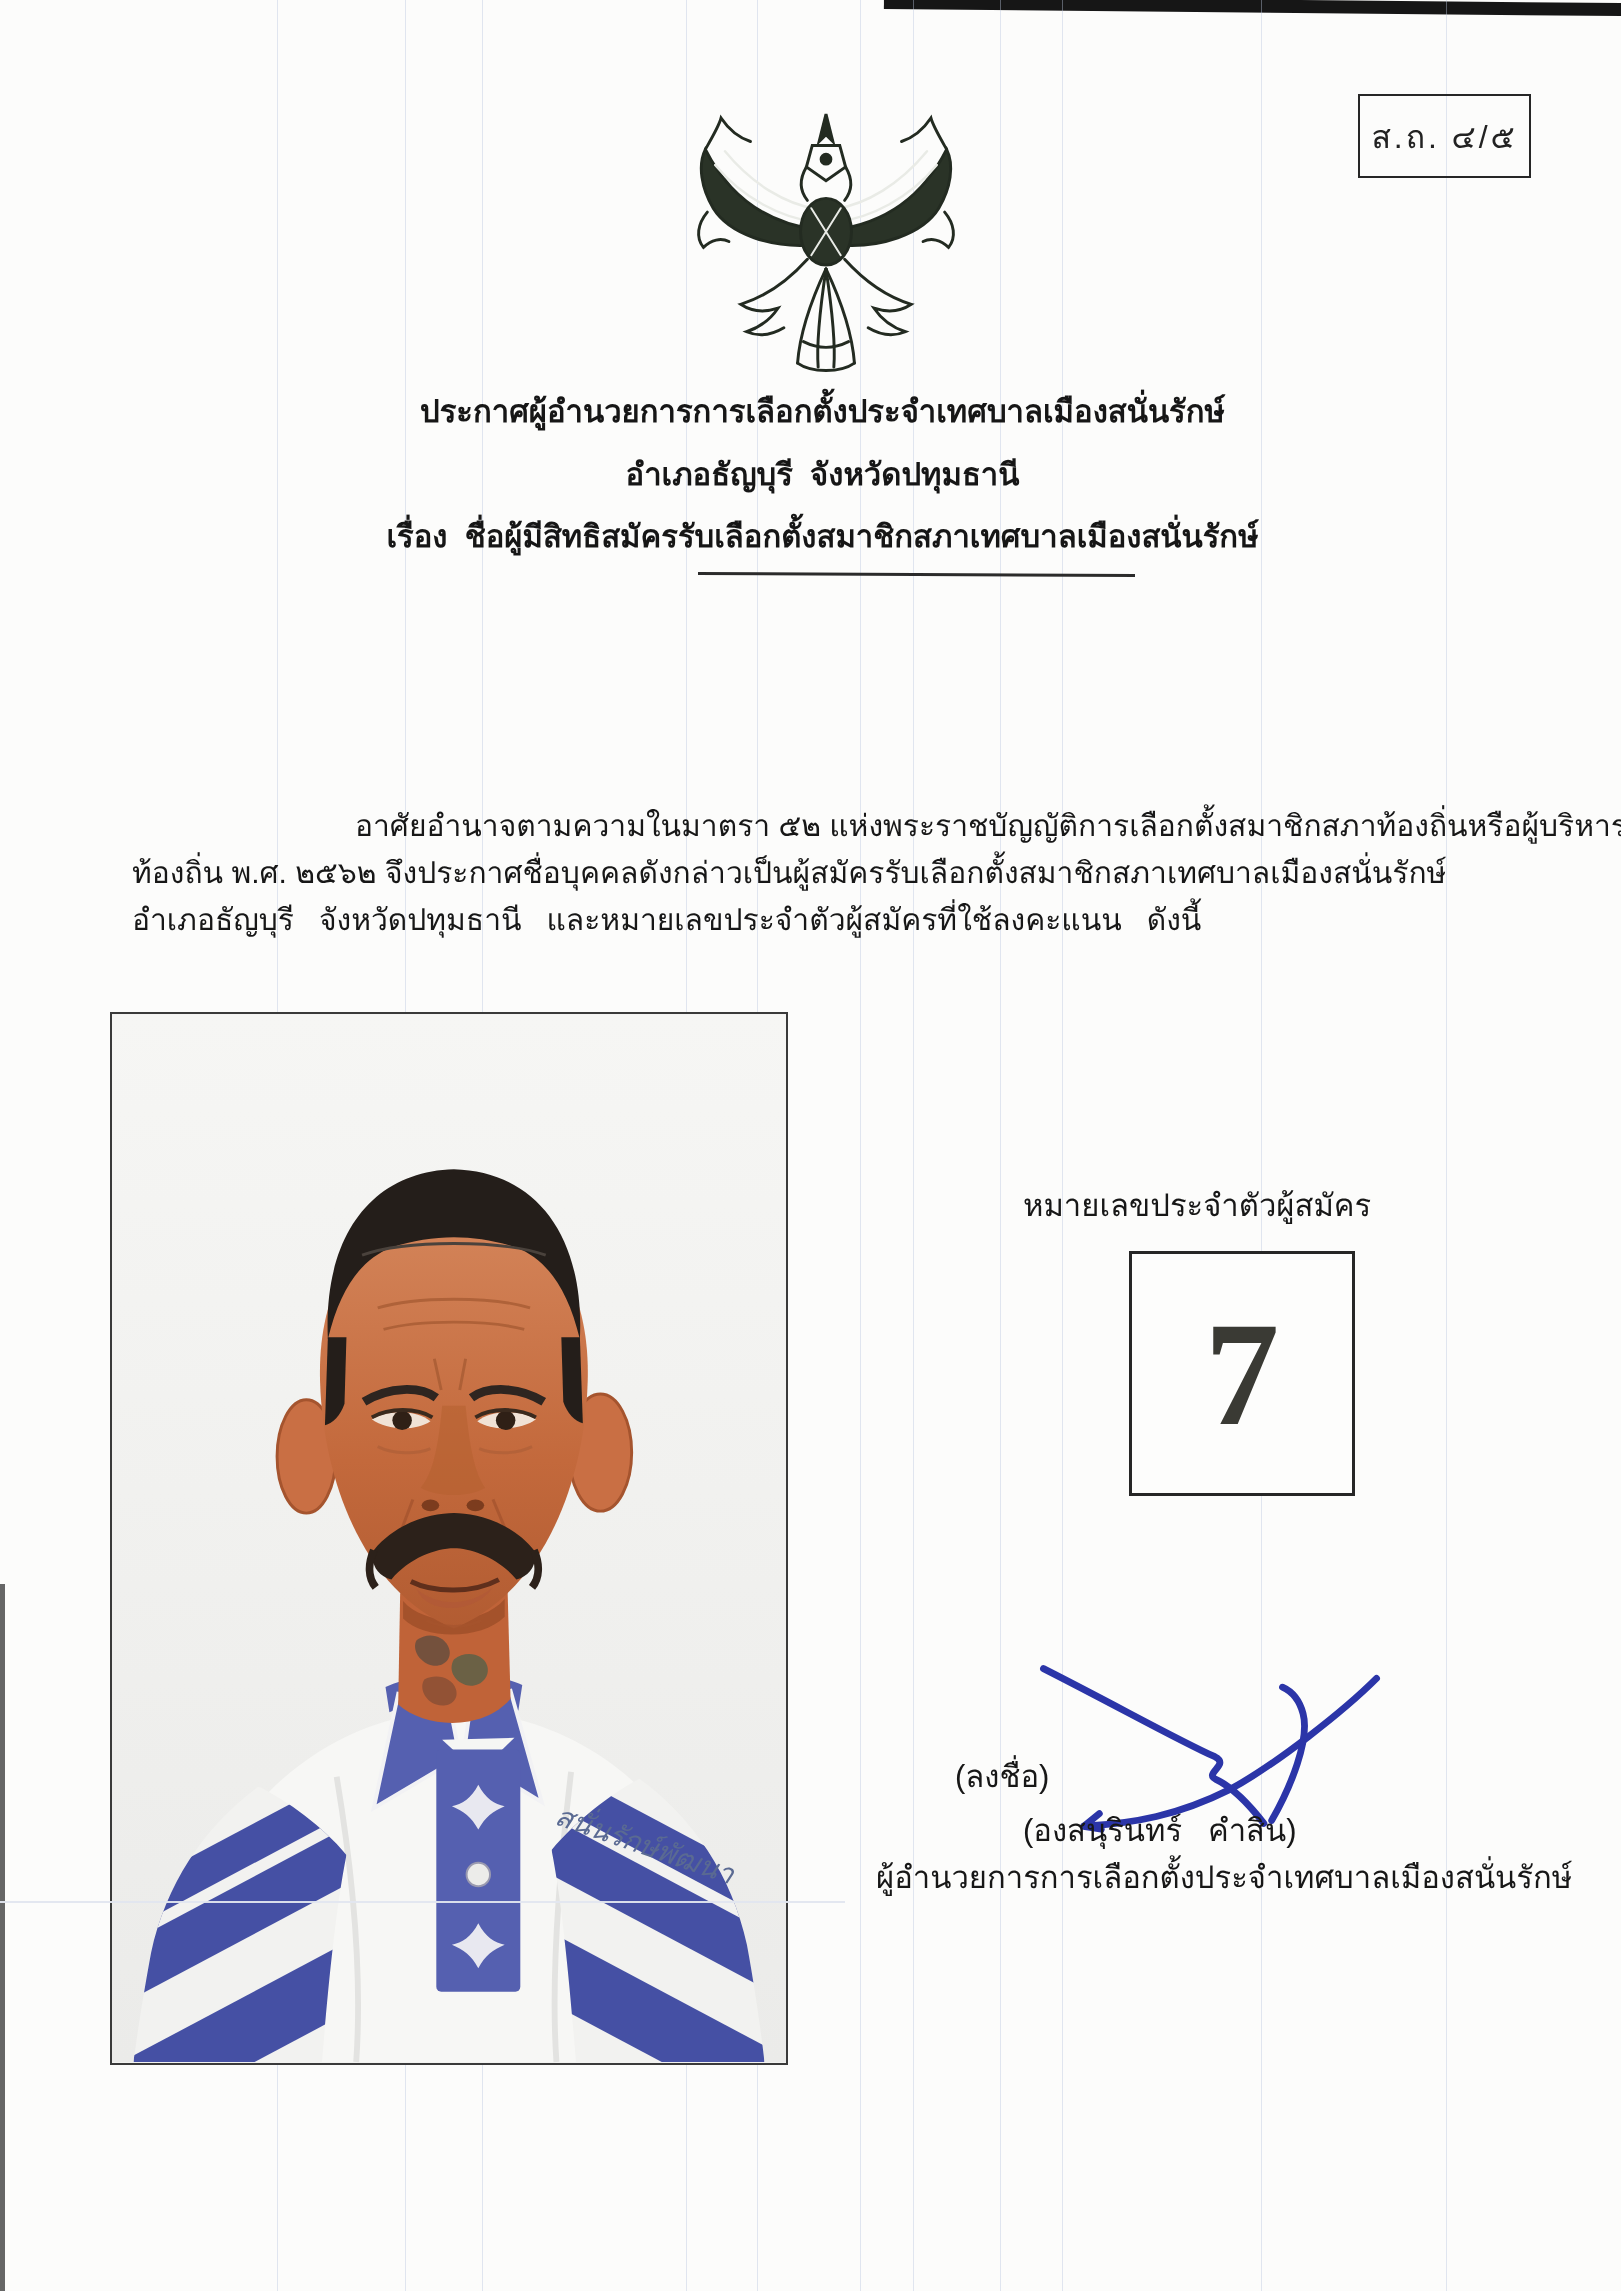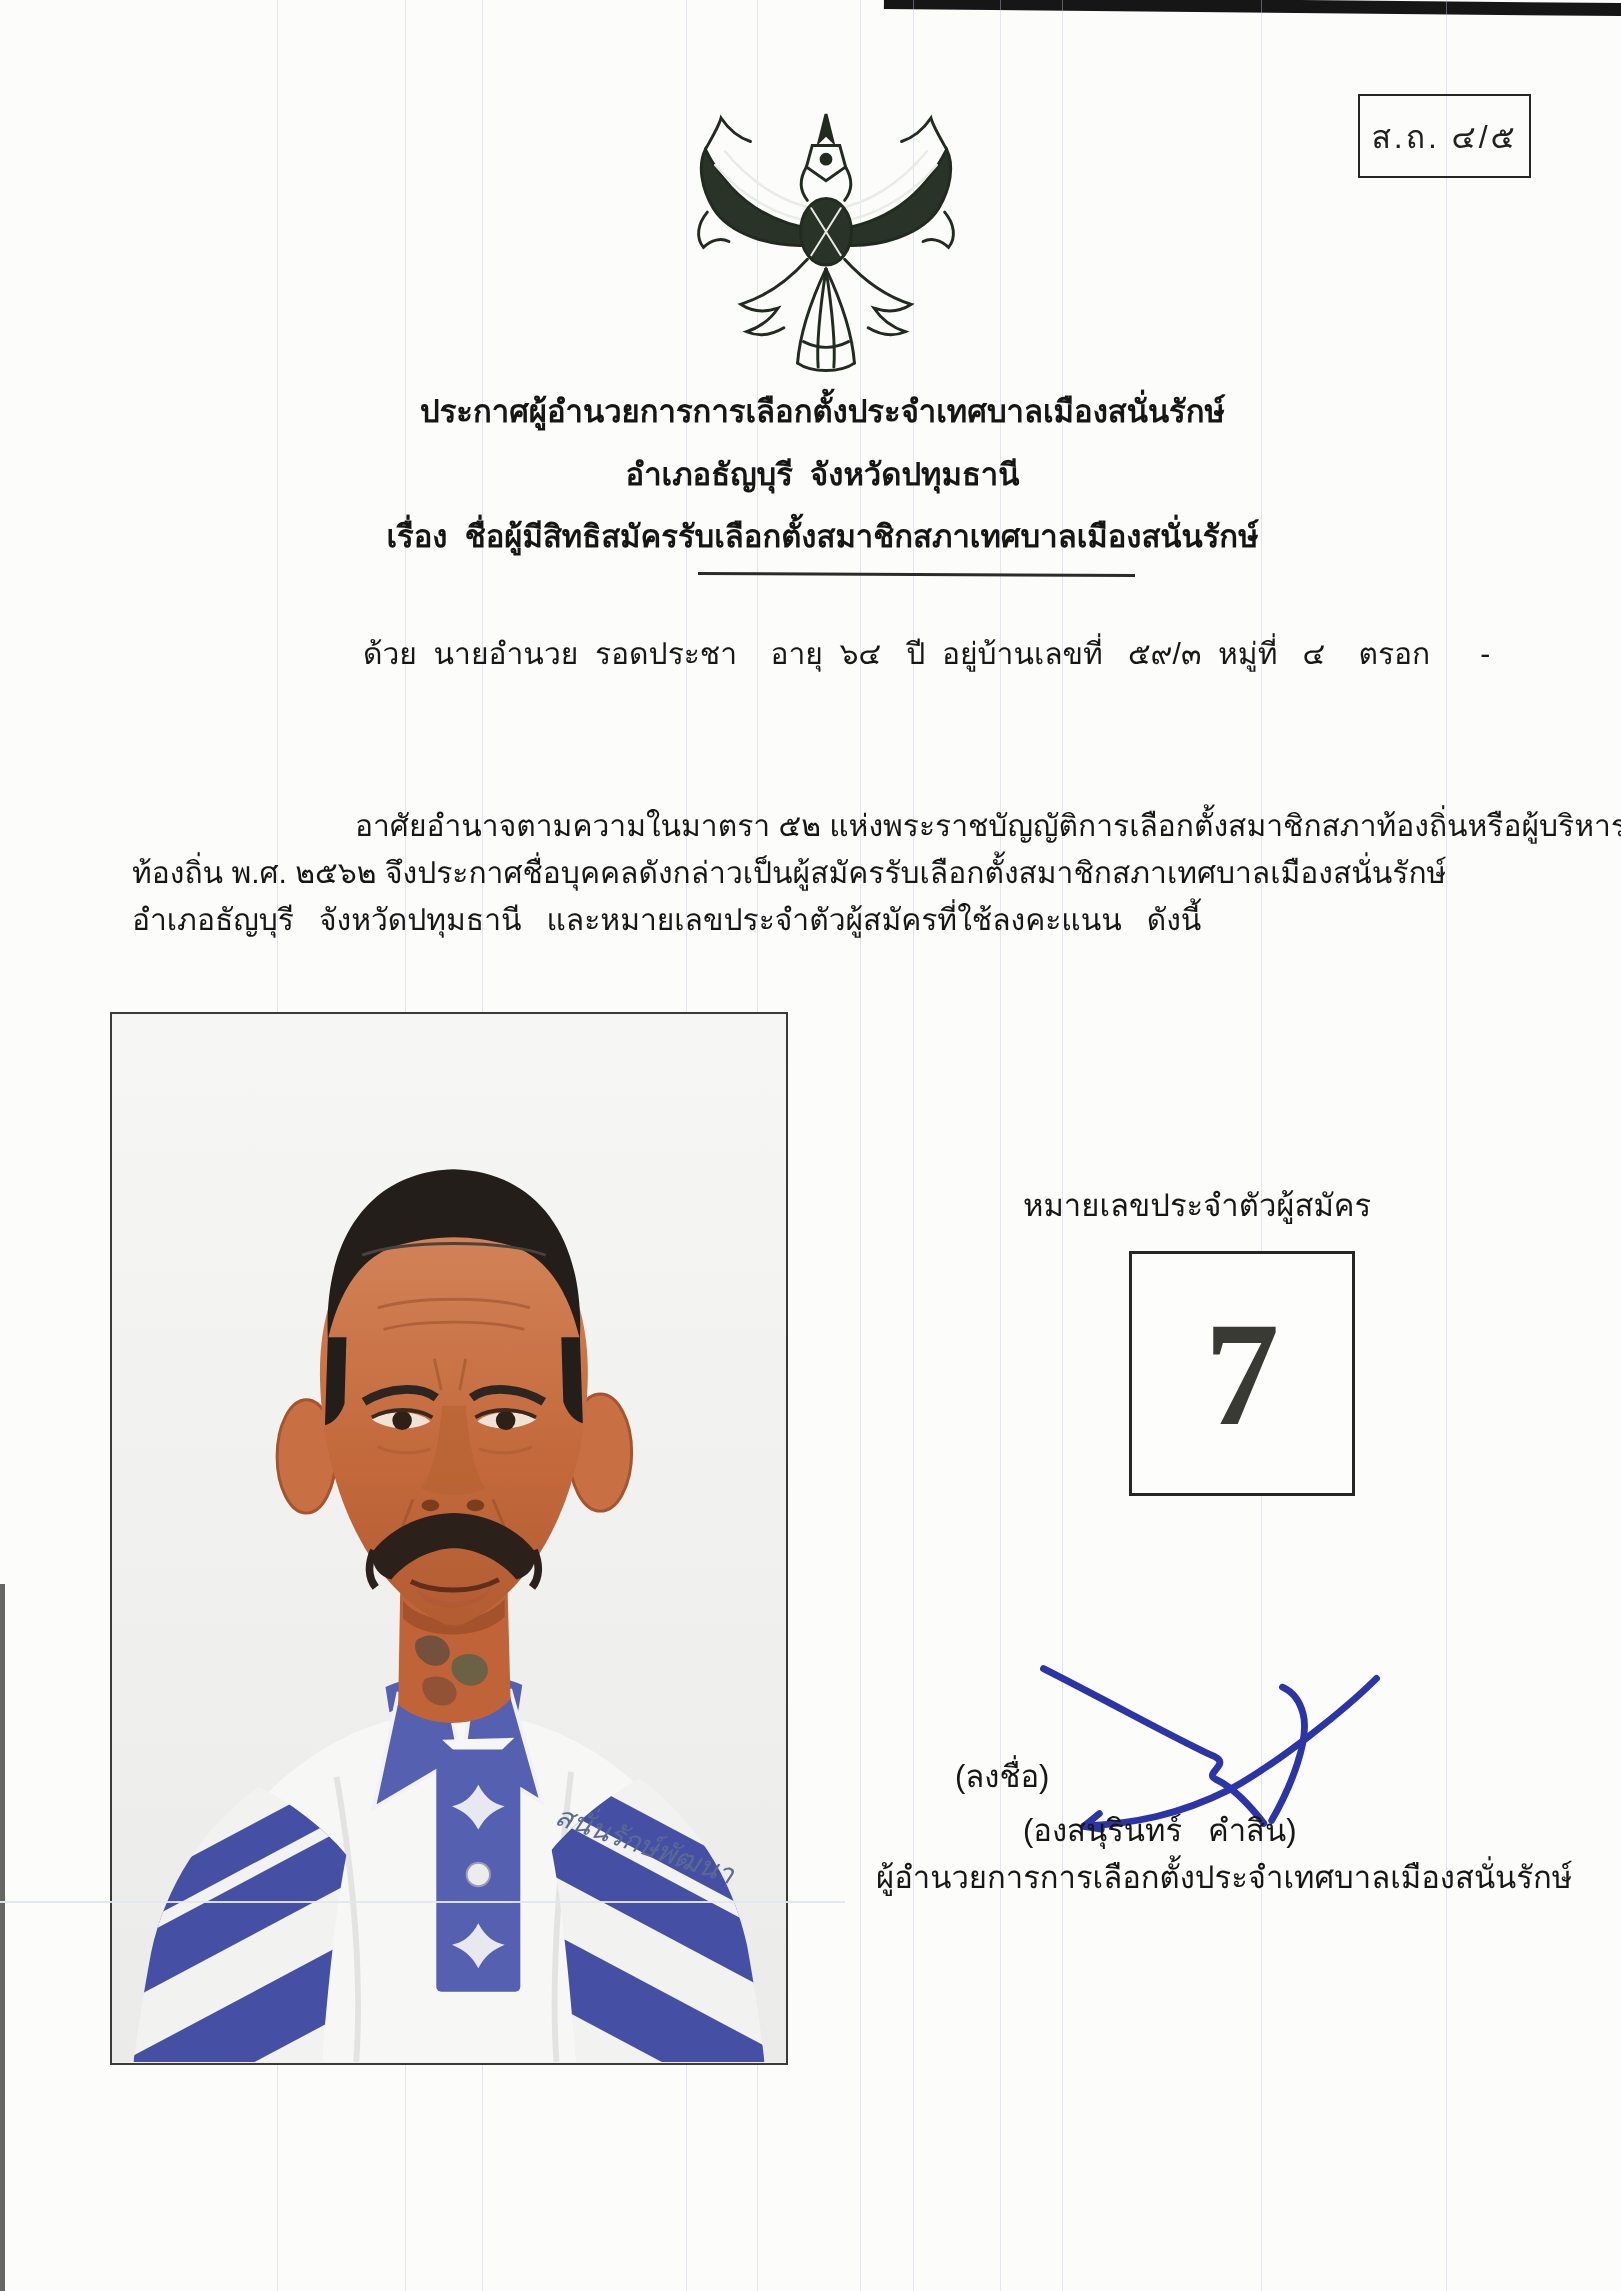--- a/index.html
+++ b/index.html
@@ -102,21 +102,20 @@
       <path d="M126,258 C140,268 170,268 184,258"></path>
       <path d="M132,236 C148,244 162,244 178,236"></path>
     </g>
   </svg>
 
   <div class="abs title-line t" style="top:386px">ประกาศผู้อำนวยการการเลือกตั้งประจำเทศบาลเมืองสนั่นรักษ์</div>
   <div class="abs title-line t" style="top:449px">อำเภอธัญบุรี  จังหวัดปทุมธานี</div>
   <div class="abs title-line t" style="top:511px">เรื่อง  ชื่อผู้มีสิทธิสมัครรับเลือกตั้งสมาชิกสภาเทศบาลเมืองสนั่นรักษ์</div>
   <div class="abs divider"></div>
 
-  <div class="abs body-line" style="left:363px;top:630px">ด้วย  นายอำนวย  รอดประชา    อายุ  ๖๔   ปี  อยู่บ้านเลขที่   ๕๙/๓  หมู่ที่   ๔    ตรอก      -</div>
   <div class="abs body-line" style="left:355px;top:802px">อาศัยอำนาจตามความในมาตรา ๕๒ แห่งพระราชบัญญัติการเลือกตั้งสมาชิกสภาท้องถิ่นหรือผู้บริหาร</div>
   <div class="abs body-line" style="left:132px;top:849px">ท้องถิ่น พ.ศ. ๒๕๖๒ จึงประกาศชื่อบุคคลดังกล่าวเป็นผู้สมัครรับเลือกตั้งสมาชิกสภาเทศบาลเมืองสนั่นรักษ์</div>
   <div class="abs body-line" style="left:132px;top:896px">อำเภอธัญบุรี   จังหวัดปทุมธานี   และหมายเลขประจำตัวผู้สมัครที่ใช้ลงคะแนน   ดังนี้</div>
 
   <div class="abs photo-frame">
     <svg width="674" height="1049" viewBox="0 0 690 1072">
       <defs>
         <linearGradient id="bgGrad" x1="0" y1="0" x2="0" y2="1">
           <stop offset="0" stop-color="#f6f6f4"></stop>
             <stop offset="1" stop-color="#ebebe9"></stop>

